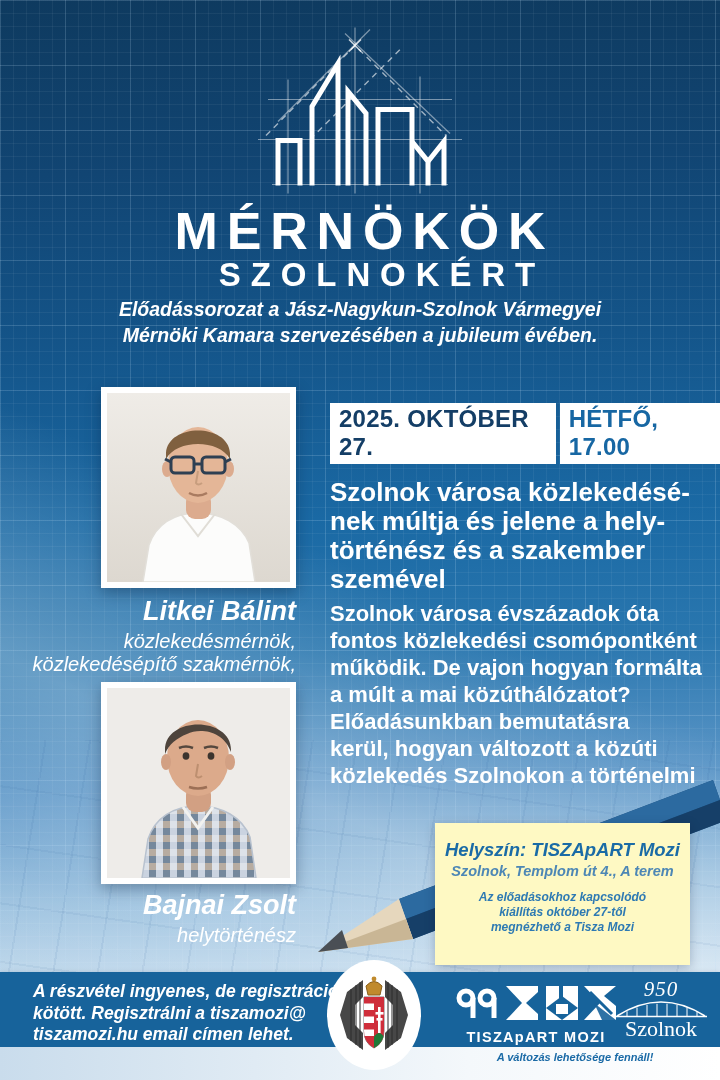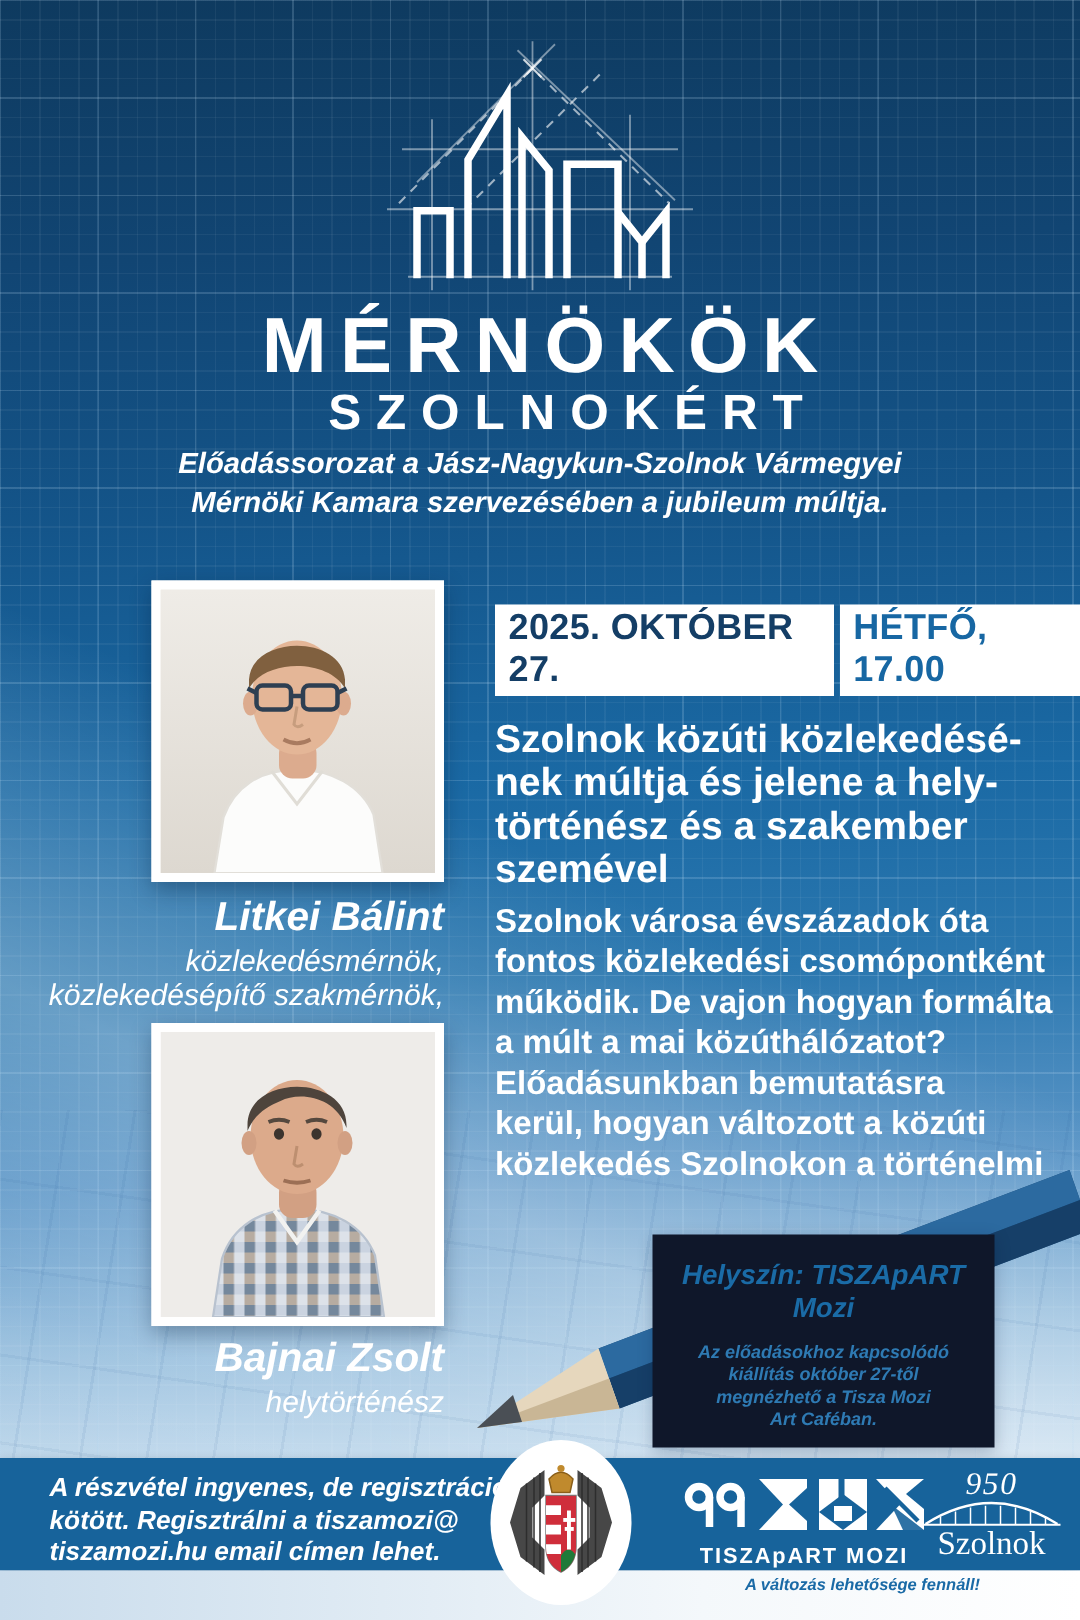--- a/index.html
+++ b/index.html
@@ -59,21 +59,21 @@
   .speaker-role{font-size:20px;font-style:italic;font-weight:400;line-height:1.16;margin-top:3px;}
   
   .badges{position:absolute;left:330px;top:403px;display:flex;align-items:flex-start;gap:4px;}
   .badge{background:#fff;padding:2px 10px 3px 9px;font-weight:800;font-size:24px;letter-spacing:.01em;}
   .badge-date{color:#143e66;}
   .badge-time{color:#1767a3;}
   .event-title{position:absolute;left:330px;top:478px;width:380px;color:#fff;font-size:26px;font-weight:800;line-height:29px;white-space:nowrap;}
   .event-desc{position:absolute;left:330px;top:600px;width:385px;color:#fff;font-size:22px;font-weight:700;line-height:27px;white-space:nowrap;}
   
   .venue-card{
-    position:absolute;left:435px;top:823px;width:228px;height:142px;background:#0f172a;
+    position:absolute;left:435px;top:823px;width:255px;height:142px;background:#fef9c3;
     text-align:center;box-shadow:0 3px 10px rgba(0,25,55,.25);
   }
   .venue-name{margin-top:16px;color:#1a6ba6;font-size:18.5px;font-weight:800;font-style:italic;}
   .venue-address{margin-top:2px;color:#4d87b5;font-size:14.5px;font-weight:700;font-style:italic;}
   .venue-note{margin-top:11px;color:#2e7ab3;font-size:12px;font-weight:700;font-style:italic;line-height:1.26;}
   
   .footer-bar{position:absolute;left:0;top:972px;width:720px;height:75px;background:#17639b;box-shadow:0 2px 6px rgba(0,20,45,.25);}
   .bottom-strip{
     position:absolute;left:0;top:1047px;width:720px;height:33px;
     background:linear-gradient(90deg,#c9dcec 0%,#e3edf5 40%,#f4f8fb 65%,#ffffff 100%);
@@ -132,21 +132,21 @@
     <g stroke="rgba(255,255,255,.8)" stroke-width="1.4">
       <line x1="99" y1="18" x2="111" y2="30"></line>
       <line x1="111" y1="18" x2="99" y2="30"></line>
     </g>
   </svg>
 
   <div class="title1">MÉRNÖKÖK</div>
   <div class="title2">SZOLNOKÉRT</div>
   <div class="subtitle">
     <div>Előadássorozat a Jász-Nagykun-Szolnok Vármegyei</div>
-    <div>Mérnöki Kamara szervezésében a jubileum múltja.</div>
+    <div>Mérnöki Kamara szervezésében a jubileum évében.</div>
   </div>
 
   <div class="photo-frame photo1">
     <svg viewBox="0 0 183 189" width="183" height="189">
       <rect width="183" height="189" fill="#e9e5df"></rect>
       <rect width="183" height="189" fill="url(#p1g)"></rect>
       <defs>
         <linearGradient id="p1g" x1="0" y1="0" x2="0" y2="1">
           <stop offset="0" stop-color="#efece7"></stop>
             <stop offset="1" stop-color="#ddd8d0"></stop>
@@ -213,43 +213,43 @@
       <div>helytörténész</div>
     </div>
   </div>
 
   <div class="badges">
     <div class="badge badge-date">2025. OKTÓBER 27.</div>
     <div class="badge badge-time">HÉTFŐ, 17.00</div>
   </div>
 
   <div class="event-title">
-    <div>Szolnok közúti közlekedésé-</div>
+    <div>Szolnok városa közlekedésé-</div>
     <div>nek múltja és jelene a hely-</div>
     <div>történész és a szakember</div>
     <div>szemével</div>
   </div>
 
   <div class="event-desc">
     <div>Szolnok városa évszázadok óta</div>
     <div>fontos közlekedési csomópontként</div>
     <div>működik. De vajon hogyan formálta</div>
     <div>a múlt a mai közúthálózatot?</div>
     <div>Előadásunkban bemutatásra</div>
     <div>kerül, hogyan változott a közúti</div>
     <div>közlekedés Szolnokon a történelmi</div>
   </div>
 
   <div class="venue-card">
     <div class="venue-name">Helyszín: TISZApART Mozi</div>
+    <div class="venue-address">Szolnok, Templom út 4., A terem</div>
     <div class="venue-note">
       <div>Az előadásokhoz kapcsolódó</div>
       <div>kiállítás október 27-től</div>
       <div>megnézhető a Tisza Mozi</div>
-      <div>Art Caféban.</div>
     </div>
   </div>
 
   <div class="footer-bar"></div>
   <div class="bottom-strip"></div>
 
   <div class="registration">
     <div>A részvétel ingyenes, de regisztrációhoz</div>
     <div>kötött. Regisztrálni a tiszamozi@</div>
     <div>tiszamozi.hu email címen lehet.</div>

